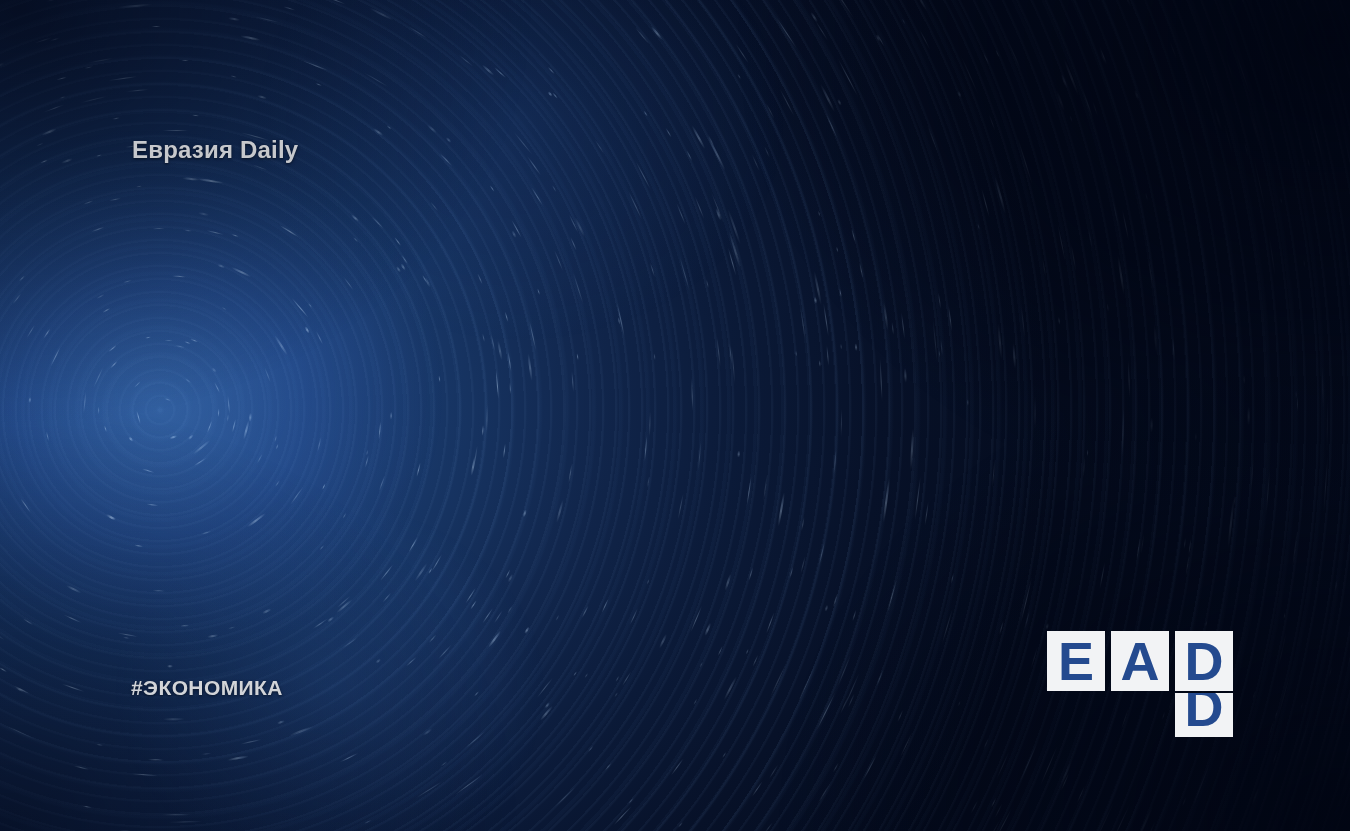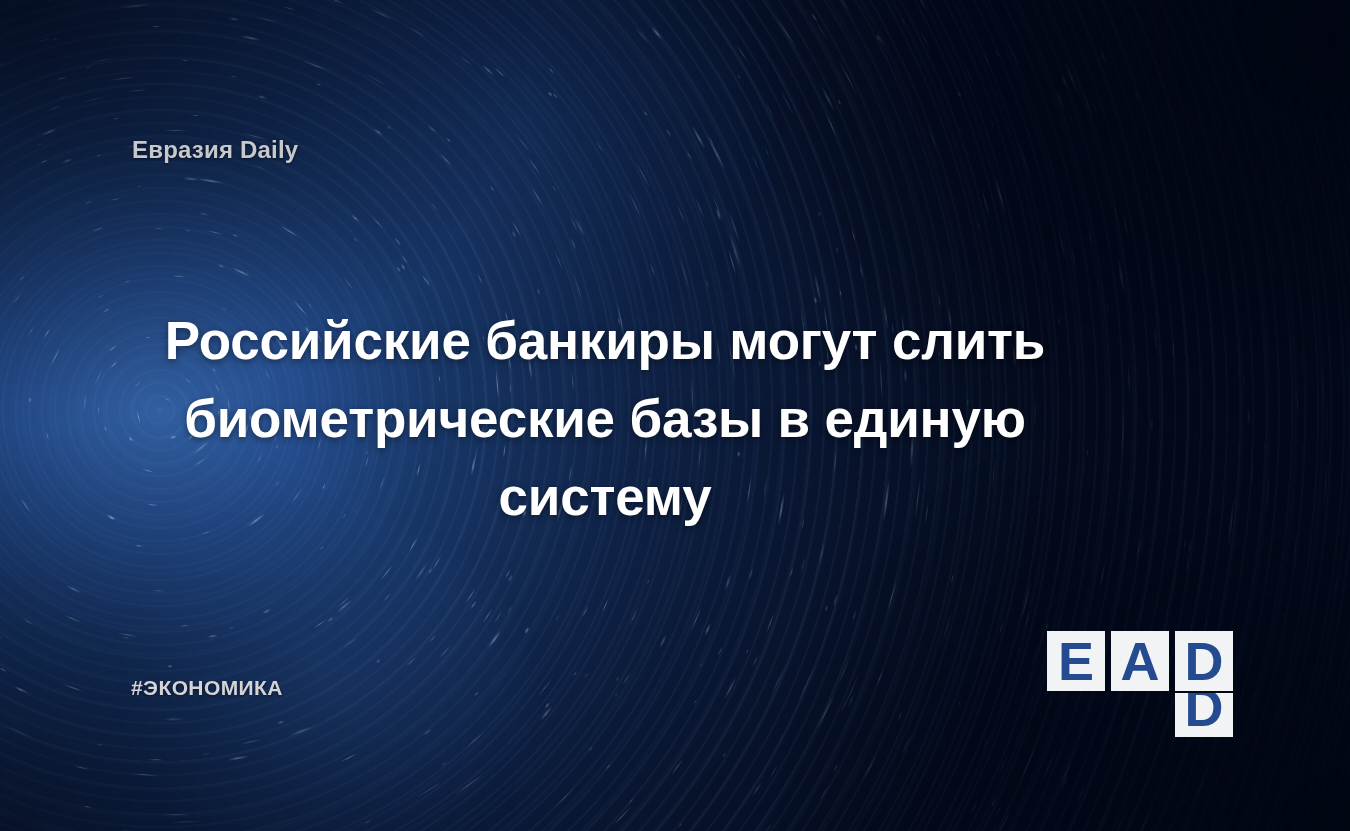--- a/index.html
+++ b/index.html
@@ -77,21 +77,21 @@
   
   .bg-soft{
     backdrop-filter:blur(0px);
     background:
       radial-gradient(ellipse 420px 380px at 150px 395px, rgba(70,125,200,.30) 0%, rgba(70,125,200,0) 70%),
       radial-gradient(ellipse 300px 260px at 330px 690px, rgba(55,105,180,.22) 0%, rgba(55,105,180,0) 72%),
       radial-gradient(ellipse 360px 300px at 520px 120px, rgba(40,85,155,.18) 0%, rgba(40,85,155,0) 74%);
   }
 
   
-  .content{position:absolute;inset:0;text-align:center;}
+  .content{position:absolute;inset:0;}
 
   #brand{
     position:absolute;left:132px;top:136px;
     font-size:24px;font-weight:bold;
     letter-spacing:.2px;
     color:#c6c8cc;
     text-shadow:0 1px 3px rgba(0,0,0,.55);
     white-space:nowrap;
   }
 
@@ -677,21 +677,20 @@
         <i style="left:1470.6px;top:632.2px;width:16.8px;height:1.3px;opacity:0.260;transform:rotate(441.4deg);"></i>
       </div>
   </div>
   <div class="bg-layer bg-soft"></div>
   <div class="bg-layer bg-vignette"></div>
 
   <div class="content">
 
     <div id="brand">Евразия Daily</div>
 
-    <h1 id="headline">Российские банкиры могут слить биометрические базы в единую систему</h1>
 
     <div id="category">#ЭКОНОМИКА</div>
 
     <div id="logo">
       <div class="tile" id="tile-e">
         <span class="glyph">E</span>
       </div>
       <div class="tile" id="tile-a">
         <span class="glyph">A</span>
       </div>

